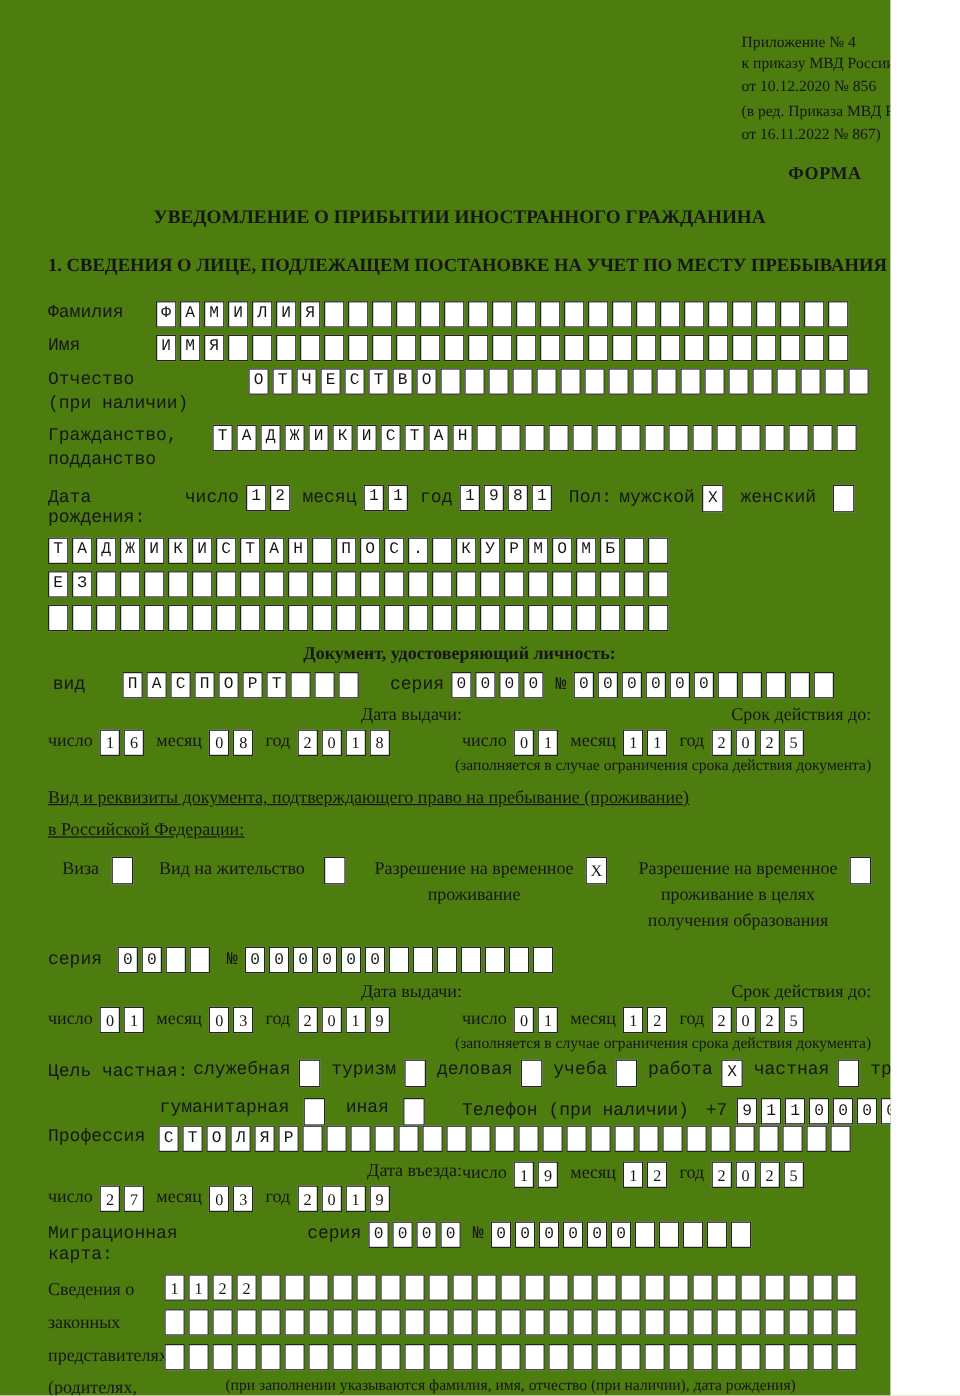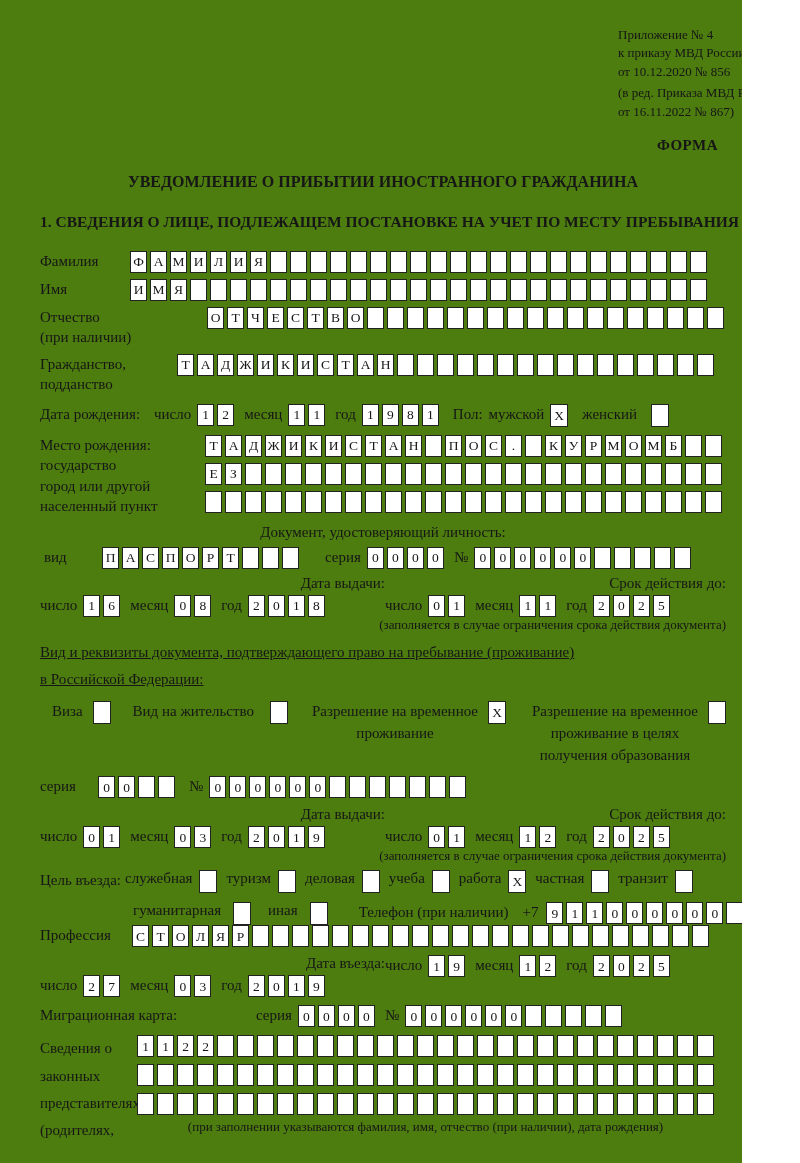--- a/index.html
+++ b/index.html
@@ -9,21 +9,21 @@
     font-family:"Liberation Serif","DejaVu Serif",serif;
     color:#161616;background:#4d7c0f;position:relative;overflow:hidden;
   }
   .appendix{margin-left:578px;width:160px;font-size:13px;line-height:1.42;white-space:nowrap;}
   .appendix .sub{margin-top:3px;}
   .forma{margin-top:16px;text-align:right;font-weight:bold;font-size:15px;padding-right:8px;letter-spacing:.5px;}
   .title{margin-top:16px;text-align:center;font-weight:bold;font-size:16px;line-height:1.55;}
   .blank{display:inline-block;width:52px;border-bottom:2.5px solid #333;height:0.85em;margin-left:10px;}
   .sec-heading{margin-top:18px;font-weight:bold;font-size:15.5px;text-align:center;white-space:nowrap;}
   .formbody{margin-top:20px;font-size:15px;}
-  .row{display:flex;align-items:flex-start;margin-bottom:6px;}
+  .row{display:flex;align-items:flex-start;margin-bottom:6px;font-family:Liberation Mono, monospace;}
   .lbl{flex:none;line-height:1.35;}
   .cells{display:flex;gap:3px;flex:none;}
   .cell,.cb{
     width:15px;height:20px;border:1.6px solid #222;background:#fff;flex:none;
     display:inline-flex;align-items:center;justify-content:center;
     font-size:13.5px;line-height:1;box-sizing:content-box;
   }
   .cb{width:16px;height:21px;}
   .stackcells .cellrow{margin-bottom:5px;}
   .cellrow{display:flex;gap:3px;}
@@ -38,21 +38,21 @@
   .intro{margin-bottom:8px;line-height:1.8;text-decoration:underline;}
   .optrow{display:flex;align-items:flex-start;margin:2px 0 10px 0;justify-content:flex-end;}
   .opt{display:flex;align-items:flex-start;margin-right:16px;}
   .opt .olbl{margin-right:10px;line-height:1.4;}
   .optlines{text-align:center;line-height:1.45;margin-right:10px;}
   .purpose{display:flex;align-items:flex-start;margin-right:9px;}
   .purpose .plbl{margin-right:7px;}
   .gsection{display:flex;margin-bottom:2px;}
   .glabels{width:97px;flex:none;line-height:1.82;}
   .gnote{font-size:13px;text-align:center;margin:4px 0 0 150px;}
-  .hd-center{text-align:center;font-weight:normal;margin:2px 0 6px 0;}
+  .hd-center{text-align:center;font-weight:bold;margin:2px 0 6px 0;}
   .phone-pref{margin:2px 8px 0 8px;font-weight:normal;}
 </style>
 </head>
 <body>
 
 <div class="page">
 
   <div class="appendix">
     <div>Приложение № 4</div>
     <div>к приказу МВД России</div>
@@ -234,26 +234,20 @@
           <span class="cell">1</span>
         </span>
       <span class="dlbl" style="margin-left:14px">Пол:</span>
       <span class="dlbl">мужской</span>
       <span class="cb">X</span>
       <span class="dlbl" style="margin-left:14px">женский</span>
       <span class="cb" style="margin-left:8px"></span>
     </div>
 
     <div class="row" style="margin-top:8px">
-      <span class="lbl" style="width:165px">
-        <div>Место рождения:</div>
-        <div>государство</div>
-        <div>город или другой</div>
-        <div>населенный пункт</div>
-      </span>
       <span class="stackcells">
         <div class="cellrow" style="margin-bottom:6px">
             <span class="cell">Т</span>
             <span class="cell">А</span>
             <span class="cell">Д</span>
             <span class="cell">Ж</span>
             <span class="cell">И</span>
             <span class="cell">К</span>
             <span class="cell">И</span>
             <span class="cell">С</span>
@@ -521,21 +515,21 @@
               <span class="cell">0</span>
               <span class="cell">2</span>
               <span class="cell">5</span>
             </span>
         </div>
       </div>
     </div>
     <div class="note">(заполняется в случае ограничения срока действия документа)</div>
 
     <div class="row" style="margin-bottom:9px">
-      <span class="dlbl" style="margin-right:4px">Цель въезда:</span>
+      <span class="dlbl" style="margin-right:4px">Цель частная:</span>
       <span class="purpose">
           <span class="plbl">служебная</span>
           <span class="cb"></span>
         </span>
       <span class="purpose">
           <span class="plbl">туризм</span>
           <span class="cb"></span>
         </span>
       <span class="purpose">
           <span class="plbl">деловая</span>

